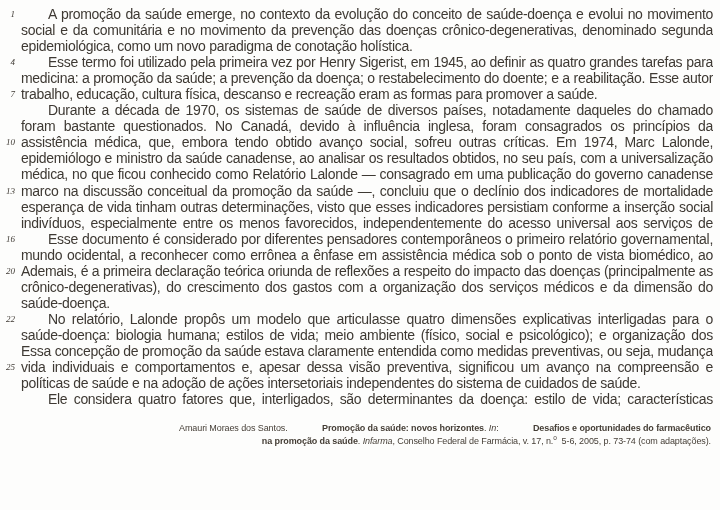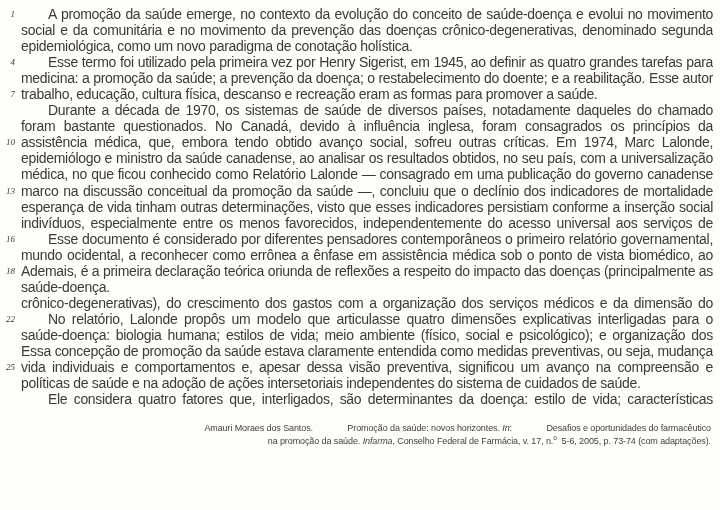--- a/index.html
+++ b/index.html
@@ -43,21 +43,21 @@
   .citation {
     margin-top: 15px;
     padding-right: 2px;
     text-align: right;
     font-size: 9px;
     line-height: 13px;
     letter-spacing: -0.1px;
     color: #453e36;
   }
   .cit-line { white-space: nowrap; }
-  .b { font-weight: normal; padding-left: 32px; }
+  .b { font-weight: bold; padding-left: 32px; }
   .i { font-style: italic; text-align: right; }
   .sup { vertical-align: super; font-size: 6.5px; line-height: 0; }
 </style>
 </head>
 <body>
 
 <div class="page">
   <div class="lines">
       <div class="line">
         <span class="lineno">1</span>
@@ -117,30 +117,30 @@
       </div>
       <div class="line">
         <span class="lineno">16</span>
         <span class="linetext indent">Esse documento é considerado por diferentes pensadores contemporâneos o primeiro relatório governamental, no</span>
       </div>
       <div class="line">
         <span class="lineno"></span>
         <span class="linetext">mundo ocidental, a reconhecer como errônea a ênfase em assistência médica sob o ponto de vista biomédico, ao mostrar que</span>
       </div>
       <div class="line">
-        <span class="lineno">18</span>
+        <span class="lineno">20</span>
         <span class="linetext">Ademais, é a primeira declaração teórica oriunda de reflexões a respeito do impacto das doenças (principalmente as</span>
       </div>
       <div class="line">
         <span class="lineno"></span>
-        <span class="linetext paraend">saúde-doença.</span>
+        <span class="linetext">crônico-degenerativas), do crescimento dos gastos com a organização dos serviços médicos e da dimensão do processo</span>
       </div>
       <div class="line">
         <span class="lineno"></span>
-        <span class="linetext">crônico-degenerativas), do crescimento dos gastos com a organização dos serviços médicos e da dimensão do processo</span>
+        <span class="linetext paraend">saúde-doença.</span>
       </div>
       <div class="line">
         <span class="lineno">22</span>
         <span class="linetext indent">No relatório, Lalonde propôs um modelo que articulasse quatro dimensões explicativas interligadas para o processo</span>
       </div>
       <div class="line">
         <span class="lineno"></span>
         <span class="linetext">saúde-doença: biologia humana; estilos de vida; meio ambiente (físico, social e psicológico); e organização dos serviços de saúde.</span>
       </div>
       <div class="line">

